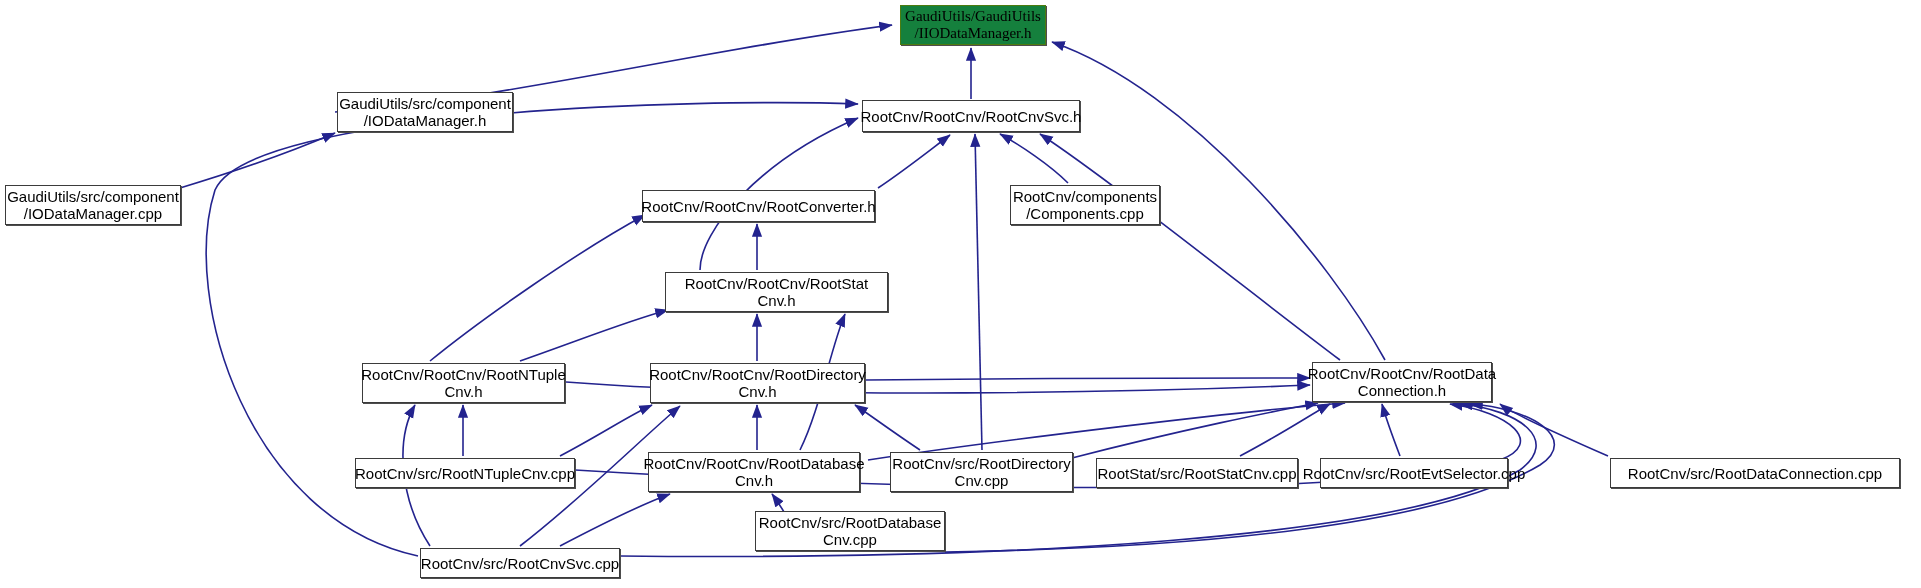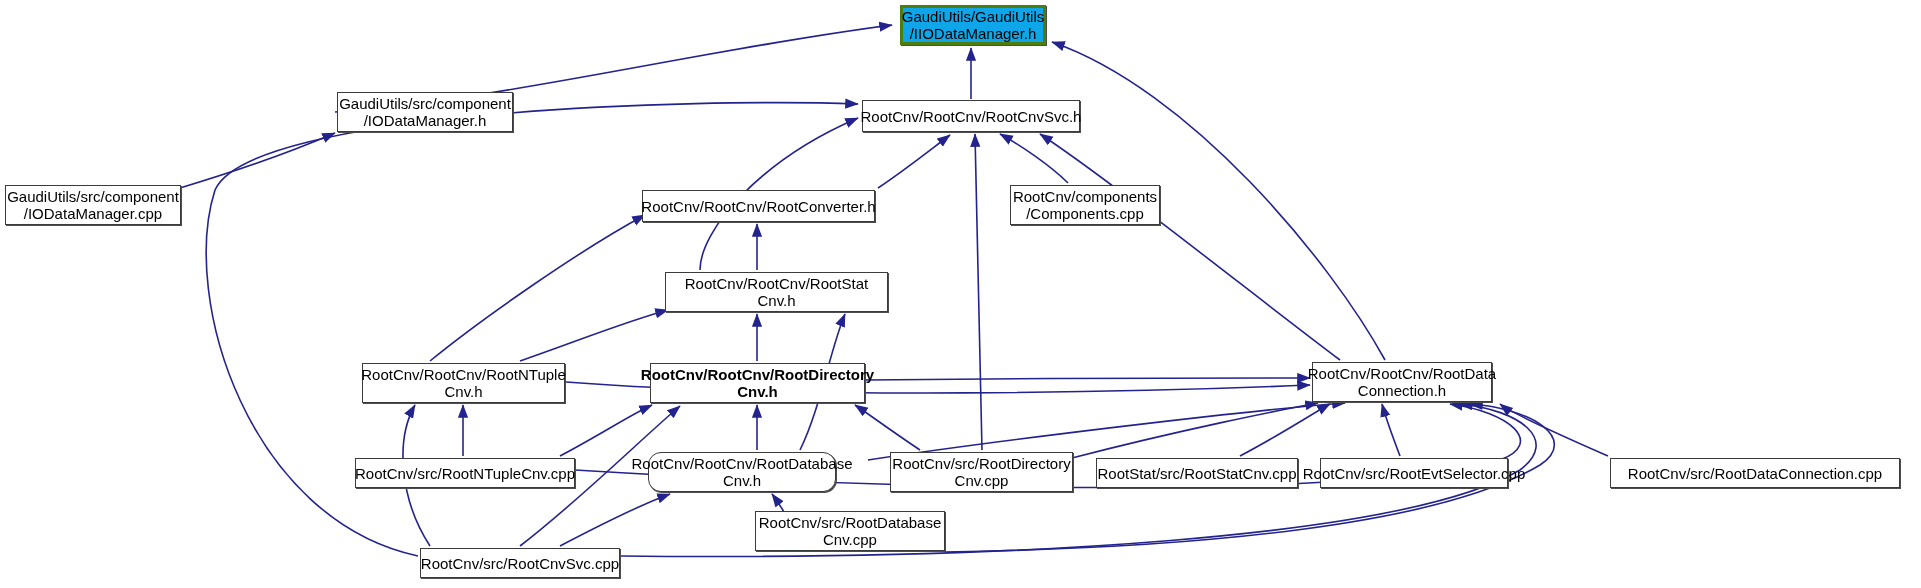--- a/index.html
+++ b/index.html
@@ -3,21 +3,21 @@
 <meta charset="utf-8">
 <style>
   html,body{margin:0;padding:0;background:#ffffff;}
   body{font-family:"Liberation Sans","DejaVu Sans",sans-serif;}
   #graph{position:relative;width:1921px;height:588px;overflow:hidden;background:#fff;}
   #edges{position:absolute;left:0;top:0;width:1921px;height:588px;pointer-events:none;}
   .node{position:absolute;box-sizing:border-box;border:1px solid #000;background:#ffffff;
         display:flex;align-items:center;justify-content:center;text-align:center;
         font-size:15px;line-height:17px;color:#000;padding:1px 4px;white-space:pre-line;
         box-shadow:1px 1px 0 0 #4d4d4d;}
-  .node.root{background:#0ea5e9;border:3px solid #4d7c0f;}
+  .node.root{background:#15803d;border:1px solid #4d7c0f;font-family:Liberation Serif, serif;}
   .node.hdr{border:1px solid #3b3b3b;}
 </style>
 </head>
 <body>
 
 <div id="graph">
   <svg id="edges" viewBox="0 0 1921 588">
     <defs>
       <marker id="arw" markerWidth="9" markerHeight="9" refX="8" refY="3.2" orient="auto" markerUnits="strokeWidth">
         <path d="M0,0 L8.5,3.2 L0,6.4 z" fill="#23238e"></path>
@@ -67,26 +67,26 @@
       <div class="node hdr" style="left: 862px; top: 100px; width: 218px; height: 32px;">RootCnv/RootCnv/RootCnvSvc.h</div>
       <div class="node hdr" style="left: 5px; top: 185px; width: 176px; height: 40px;">GaudiUtils/src/component
 /IODataManager.cpp</div>
       <div class="node hdr" style="left: 642px; top: 190px; width: 233px; height: 32px;">RootCnv/RootCnv/RootConverter.h</div>
       <div class="node hdr" style="left: 1010px; top: 185px; width: 150px; height: 40px;">RootCnv/components
 /Components.cpp</div>
       <div class="node hdr" style="left: 665px; top: 272px; width: 223px; height: 40px;">RootCnv/RootCnv/RootStat
 Cnv.h</div>
       <div class="node hdr" style="left: 362px; top: 363px; width: 203px; height: 40px;">RootCnv/RootCnv/RootNTuple
 Cnv.h</div>
-      <div class="node hdr" style="left: 650px; top: 363px; width: 215px; height: 40px; font-weight: bold;">RootCnv/RootCnv/RootDirectory
+      <div class="node hdr" style="left: 650px; top: 363px; width: 215px; height: 40px;">RootCnv/RootCnv/RootDirectory
 Cnv.h</div>
       <div class="node hdr" style="left: 1312px; top: 362px; width: 180px; height: 40px;">RootCnv/RootCnv/RootData
 Connection.h</div>
       <div class="node hdr" style="left: 355px; top: 458px; width: 220px; height: 30px;">RootCnv/src/RootNTupleCnv.cpp</div>
-      <div class="node hdr" style="left: 648px; top: 452px; width: 188px; height: 40px; border-radius: 13px;">RootCnv/RootCnv/RootDatabase
+      <div class="node hdr" style="left: 648px; top: 452px; width: 212px; height: 40px;">RootCnv/RootCnv/RootDatabase
 Cnv.h</div>
       <div class="node hdr" style="left: 890px; top: 452px; width: 183px; height: 40px;">RootCnv/src/RootDirectory
 Cnv.cpp</div>
       <div class="node hdr" style="left: 1096px; top: 458px; width: 202px; height: 30px;">RootStat/src/RootStatCnv.cpp</div>
       <div class="node hdr" style="left: 1320px; top: 458px; width: 188px; height: 30px;">RootCnv/src/RootEvtSelector.cpp</div>
       <div class="node hdr" style="left: 1610px; top: 458px; width: 290px; height: 30px;">RootCnv/src/RootDataConnection.cpp</div>
       <div class="node hdr" style="left: 420px; top: 548px; width: 200px; height: 30px;">RootCnv/src/RootCnvSvc.cpp</div>
       <div class="node hdr" style="left: 755px; top: 511px; width: 190px; height: 40px;">RootCnv/src/RootDatabase
 Cnv.cpp</div>
     </div>

